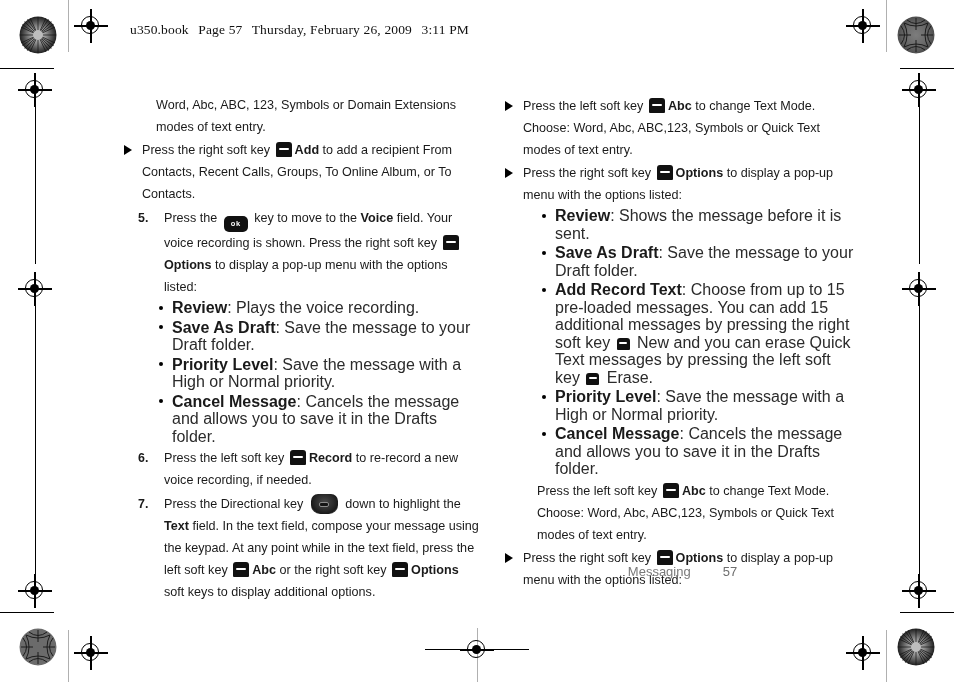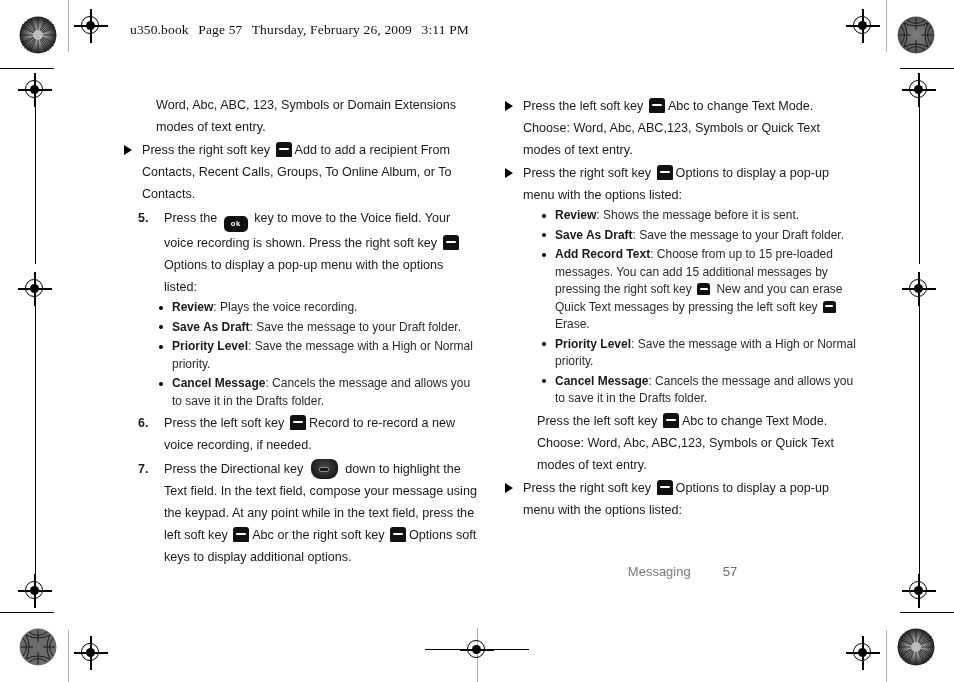--- a/index.html
+++ b/index.html
@@ -135,38 +135,38 @@
     font-size: 12.4px;
   }
 
   
   .dot-list {
     margin: 1px 0 1px 0;
   }
   .dot-item {
     position: relative;
     padding-left: 15px;
-    font-size: 12px;
+    font-size: 16px;
     line-height: 17.5px;
     margin-bottom: 2px;
   }
   .dot-item.left-col { margin-left: 33px; }
   .dot-item.right-col { margin-left: 35px; }
   .dot-item .dotg {
     position: absolute;
     left: 2px;
     top: 6.5px;
     width: 4px; height: 4px;
     background: #000;
     border-radius: 50%;
   }
   .dot-item b { font-weight: bold; }
   .dot-item .desc { color: #2b2b2b; }
 
-  b, strong { font-weight: normal; }
+  b, strong { font-weight: bold; }
 
   
   .key-soft {
     display: inline-block;
     vertical-align: -3px;
     width: 16px;
     height: 15px;
     background: #111;
     border-radius: 3px 3px 1px 1px;
     position: relative;

